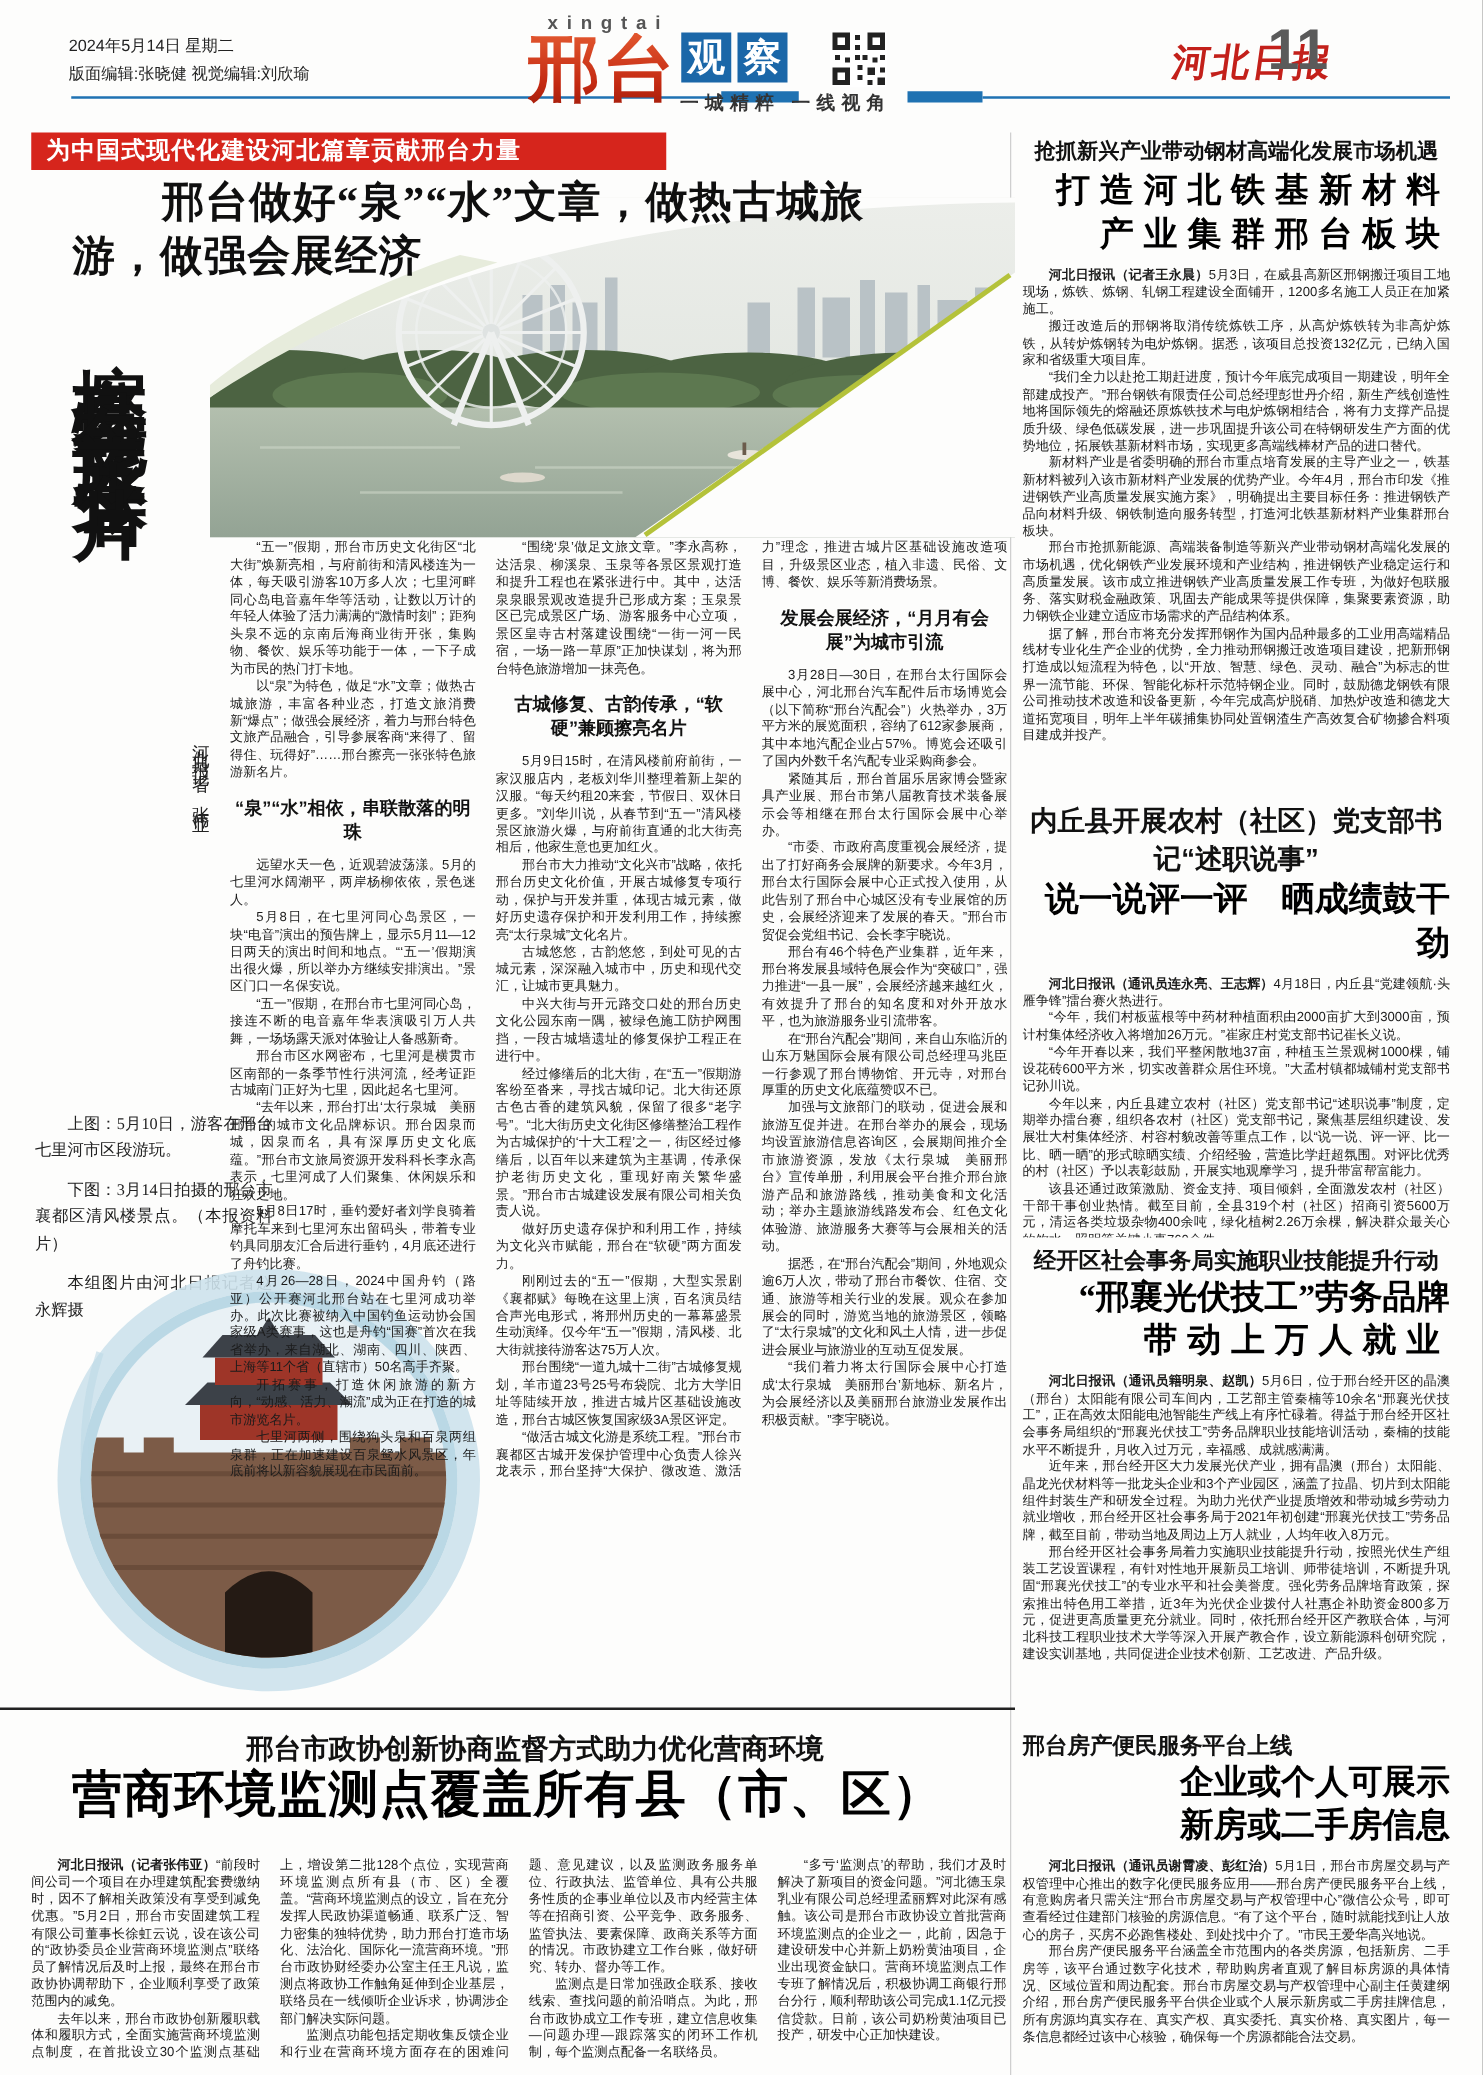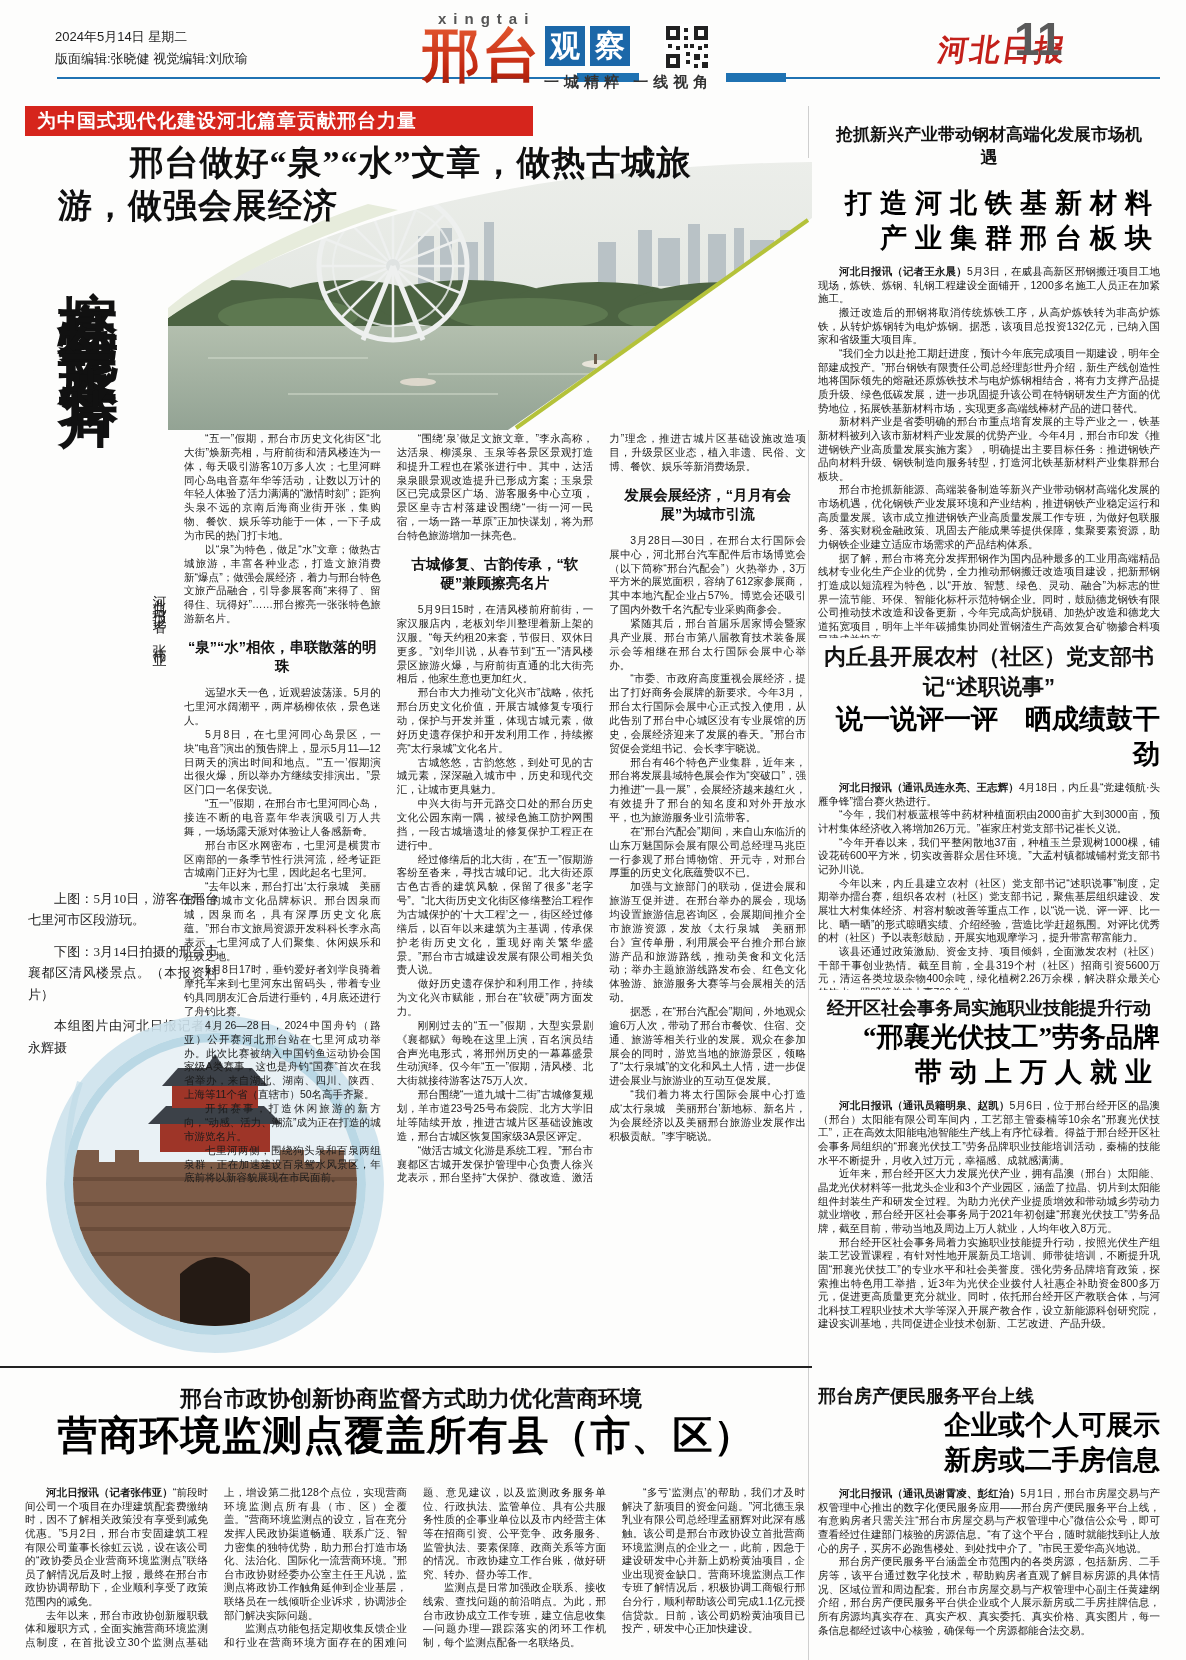--- a/index.html
+++ b/index.html
@@ -47,21 +47,21 @@
 
   .rart{left:818px;width:342px;overflow:hidden;}
   .rkicker{font-size:17px;font-weight:800;text-align:center;color:#111;margin:0 0 6px;}
   .rkicker.left{text-align:left;}
   .rhead{font-family:Liberation Serif, serif;font-size:27px;font-weight:900;text-align:right;
      color:#000;line-height:1.3;margin:0;}
   .rhead.sp{letter-spacing:8px;}
   .rbody{margin-top:9px;font-size:10.5px;line-height:1.3;color:#1b1b1b;overflow:hidden;}
 
   .hdiv{left:0;top:1366px;width:812px;height:2px;background:#222;}
-  .bkicker{left:21px;top:1384px;width:780px;text-align:center;font-size:22px;font-weight:800;color:#111;}
+  .bkicker{left:38px;top:1384px;width:780px;text-align:center;font-size:22px;font-weight:800;color:#111;}
   .bhead{left:0px;top:1408px;width:812px;text-align:center;font-family:"Liberation Serif",serif;
      font-size:40px;font-weight:900;color:#000;letter-spacing:1px;}
   .bbody{left:25px;top:1486px;width:780px;height:172px;overflow:hidden;
      column-count:4;column-gap:16px;font-size:10.5px;line-height:1.3;color:#1b1b1b;}
 
   .photo{left:168px;top:158px;width:644px;height:272px;z-index:1;}
   .tower{left:20px;top:1012px;width:410px;height:350px;}
 </style>
 </head>
 <body>
@@ -298,21 +298,21 @@
       <p>邢台有46个特色产业集群，近年来，邢台将发展县域特色展会作为“突破口”，强力推进“一县一展”，会展经济越来越红火，有效提升了邢台的知名度和对外开放水平，也为旅游服务业引流带客。</p>
       <p>在“邢台汽配会”期间，来自山东临沂的山东万魅国际会展有限公司总经理马兆臣一行参观了邢台博物馆、开元寺，对邢台厚重的历史文化底蕴赞叹不已。</p>
       <p>加强与文旅部门的联动，促进会展和旅游互促并进。在邢台举办的展会，现场均设置旅游信息咨询区，会展期间推介全市旅游资源，发放《太行泉城　美丽邢台》宣传单册，利用展会平台推介邢台旅游产品和旅游路线，推动美食和文化活动；举办主题旅游线路发布会、红色文化体验游、旅游服务大赛等与会展相关的活动。</p>
       <p>据悉，在“邢台汽配会”期间，外地观众逾6万人次，带动了邢台市餐饮、住宿、交通、旅游等相关行业的发展。观众在参加展会的同时，游览当地的旅游景区，领略了“太行泉城”的文化和风土人情，进一步促进会展业与旅游业的互动互促发展。</p>
       <p>“我们着力将太行国际会展中心打造成‘太行泉城　美丽邢台’新地标、新名片，为会展经济以及美丽邢台旅游业发展作出积极贡献。”李宇晓说。</p>
     </div>
 
   <div class="abs vdiv"></div>
 
   <div class="abs rart" style="top:106px;height:532px;">
-    <h4 class="rkicker" style="margin:17px;text-align:center;">抢抓新兴产业带动钢材高端化发展市场机遇</h4>
+    <h4 class="rkicker" style="margin:3px;text-align:center;">抢抓新兴产业带动钢材高端化发展市场机遇</h4>
     <h2 class="rhead sp">打造河北铁基新材料</h2>
     <h2 class="rhead sp">产业集群邢台板块</h2>
     <div class="rbody art" style="max-height:400px;">
         <p><b>河北日报讯（记者王永晨）</b>5月3日，在威县高新区邢钢搬迁项目工地现场，炼铁、炼钢、轧钢工程建设全面铺开，1200多名施工人员正在加紧施工。</p>
         <p>搬迁改造后的邢钢将取消传统炼铁工序，从高炉炼铁转为非高炉炼铁，从转炉炼钢转为电炉炼钢。据悉，该项目总投资132亿元，已纳入国家和省级重大项目库。</p>
         <p>“我们全力以赴抢工期赶进度，预计今年底完成项目一期建设，明年全部建成投产。”邢台钢铁有限责任公司总经理彭世丹介绍，新生产线创造性地将国际领先的熔融还原炼铁技术与电炉炼钢相结合，将有力支撑产品提质升级、绿色低碳发展，进一步巩固提升该公司在特钢研发生产方面的优势地位，拓展铁基新材料市场，实现更多高端线棒材产品的进口替代。</p>
         <p>新材料产业是省委明确的邢台市重点培育发展的主导产业之一，铁基新材料被列入该市新材料产业发展的优势产业。今年4月，邢台市印发《推进钢铁产业高质量发展实施方案》，明确提出主要目标任务：推进钢铁产品向材料升级、钢铁制造向服务转型，打造河北铁基新材料产业集群邢台板块。</p>
         <p>邢台市抢抓新能源、高端装备制造等新兴产业带动钢材高端化发展的市场机遇，优化钢铁产业发展环境和产业结构，推进钢铁产业稳定运行和高质量发展。该市成立推进钢铁产业高质量发展工作专班，为做好包联服务、落实财税金融政策、巩固去产能成果等提供保障，集聚要素资源，助力钢铁企业建立适应市场需求的产品结构体系。</p>
         <p>据了解，邢台市将充分发挥邢钢作为国内品种最多的工业用高端精品线材专业化生产企业的优势，全力推动邢钢搬迁改造项目建设，把新邢钢打造成以短流程为特色，以“开放、智慧、绿色、灵动、融合”为标志的世界一流节能、环保、智能化标杆示范特钢企业。同时，鼓励德龙钢铁有限公司推动技术改造和设备更新，今年完成高炉脱硝、加热炉改造和德龙大道拓宽项目，明年上半年碳捕集协同处置钢渣生产高效复合矿物掺合料项目建成并投产。</p>
       </div>

